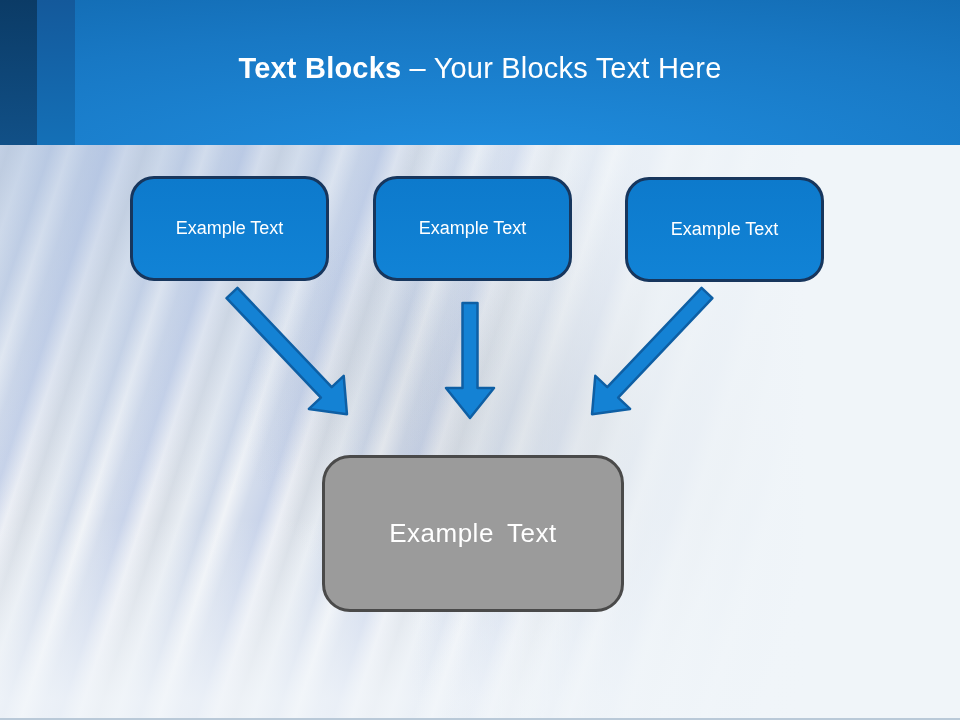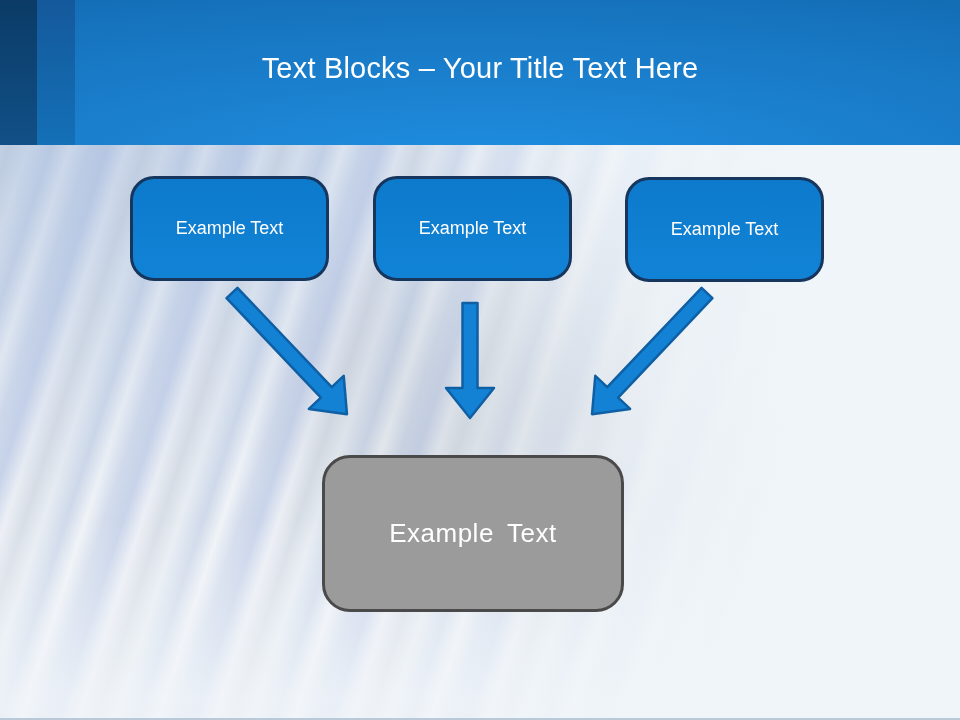--- a/index.html
+++ b/index.html
@@ -25,21 +25,21 @@
     background:radial-gradient(120% 170% at 50% 115%, #1f8ee0 0%, #1878c4 55%, #0f63a7 100%);
   }
   .band-dark{position:absolute;left:0;top:0;width:37px;height:145px;
     background:linear-gradient(180deg,#0b3b66 0%,#115087 100%);}
   .band-mid{position:absolute;left:37px;top:0;width:38px;height:145px;
     background:linear-gradient(180deg,#14599b 0%,#1470b7 100%);}
   .title{
     position:absolute;left:0;top:52px;width:960px;text-align:center;
     color:#ffffff;font-size:29px;letter-spacing:.2px;white-space:nowrap;
   }
-  .title .bold{font-weight:400;}
+  .title .bold{font-weight:700;}
   .title .sep,.title .rest{font-weight:400;}
   .block{
     position:absolute;width:199px;height:105px;border-radius:24px;
     background:linear-gradient(180deg,#0d7acc 0%,#1183d6 100%);
     border:3px solid #17365d;box-sizing:border-box;
     display:flex;align-items:center;justify-content:center;
     color:#ffffff;font-size:18px;
   }
   .block-1{left:130px;top:176px;}
   .block-2{left:373px;top:176px;}
@@ -58,21 +58,21 @@
 
 <div class="slide">
   <div class="photo-bg"></div>
 
   <div class="header">
     <div class="band-dark"></div>
     <div class="band-mid"></div>
     <div class="title">
       <span class="bold">Text Blocks</span>
       <span class="sep">–</span>
-      <span class="rest">Your Title Text Here</span>
+      <span class="rest">Your Blocks Text Here</span>
     </div>
   </div>
 
   <div class="block block-1">
     <span>Example Text</span>
   </div>
   <div class="block block-2">
     <span>Example Text</span>
   </div>
   <div class="block block-3">

